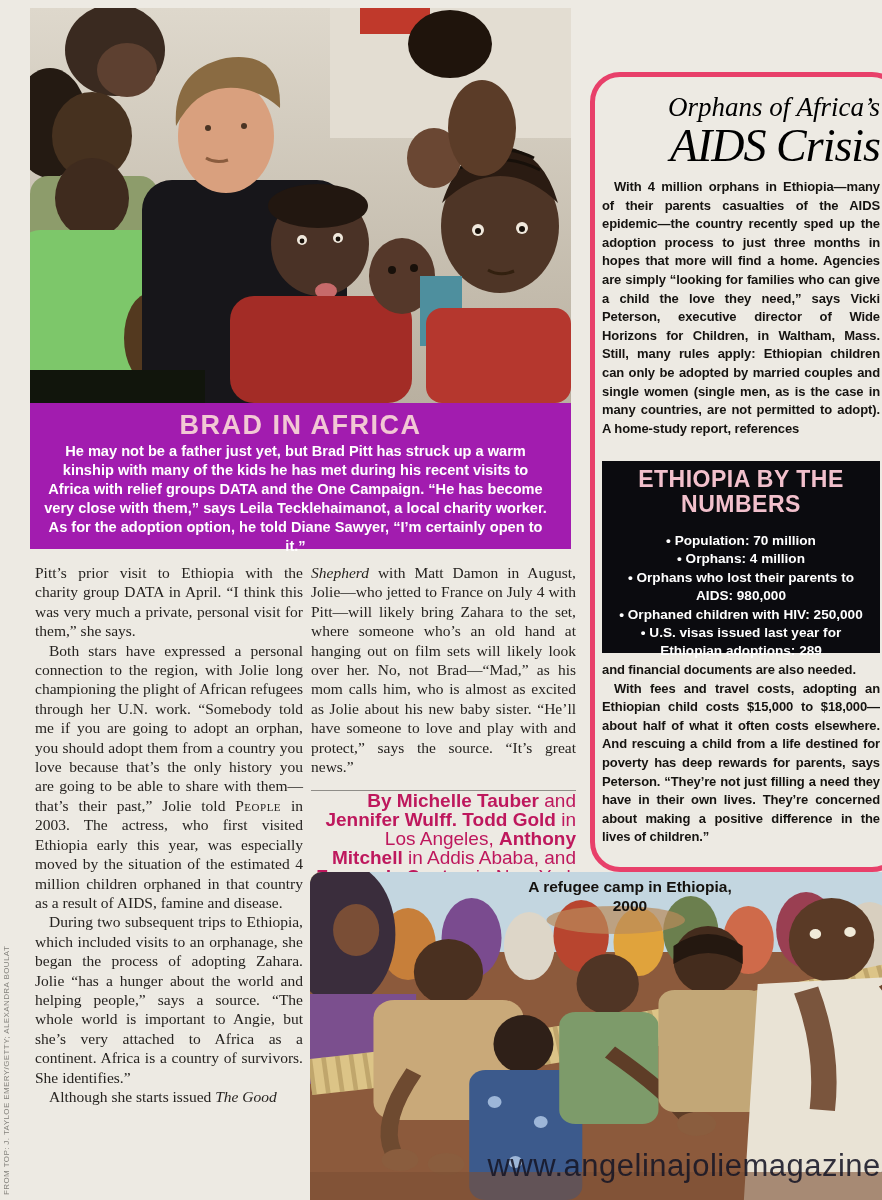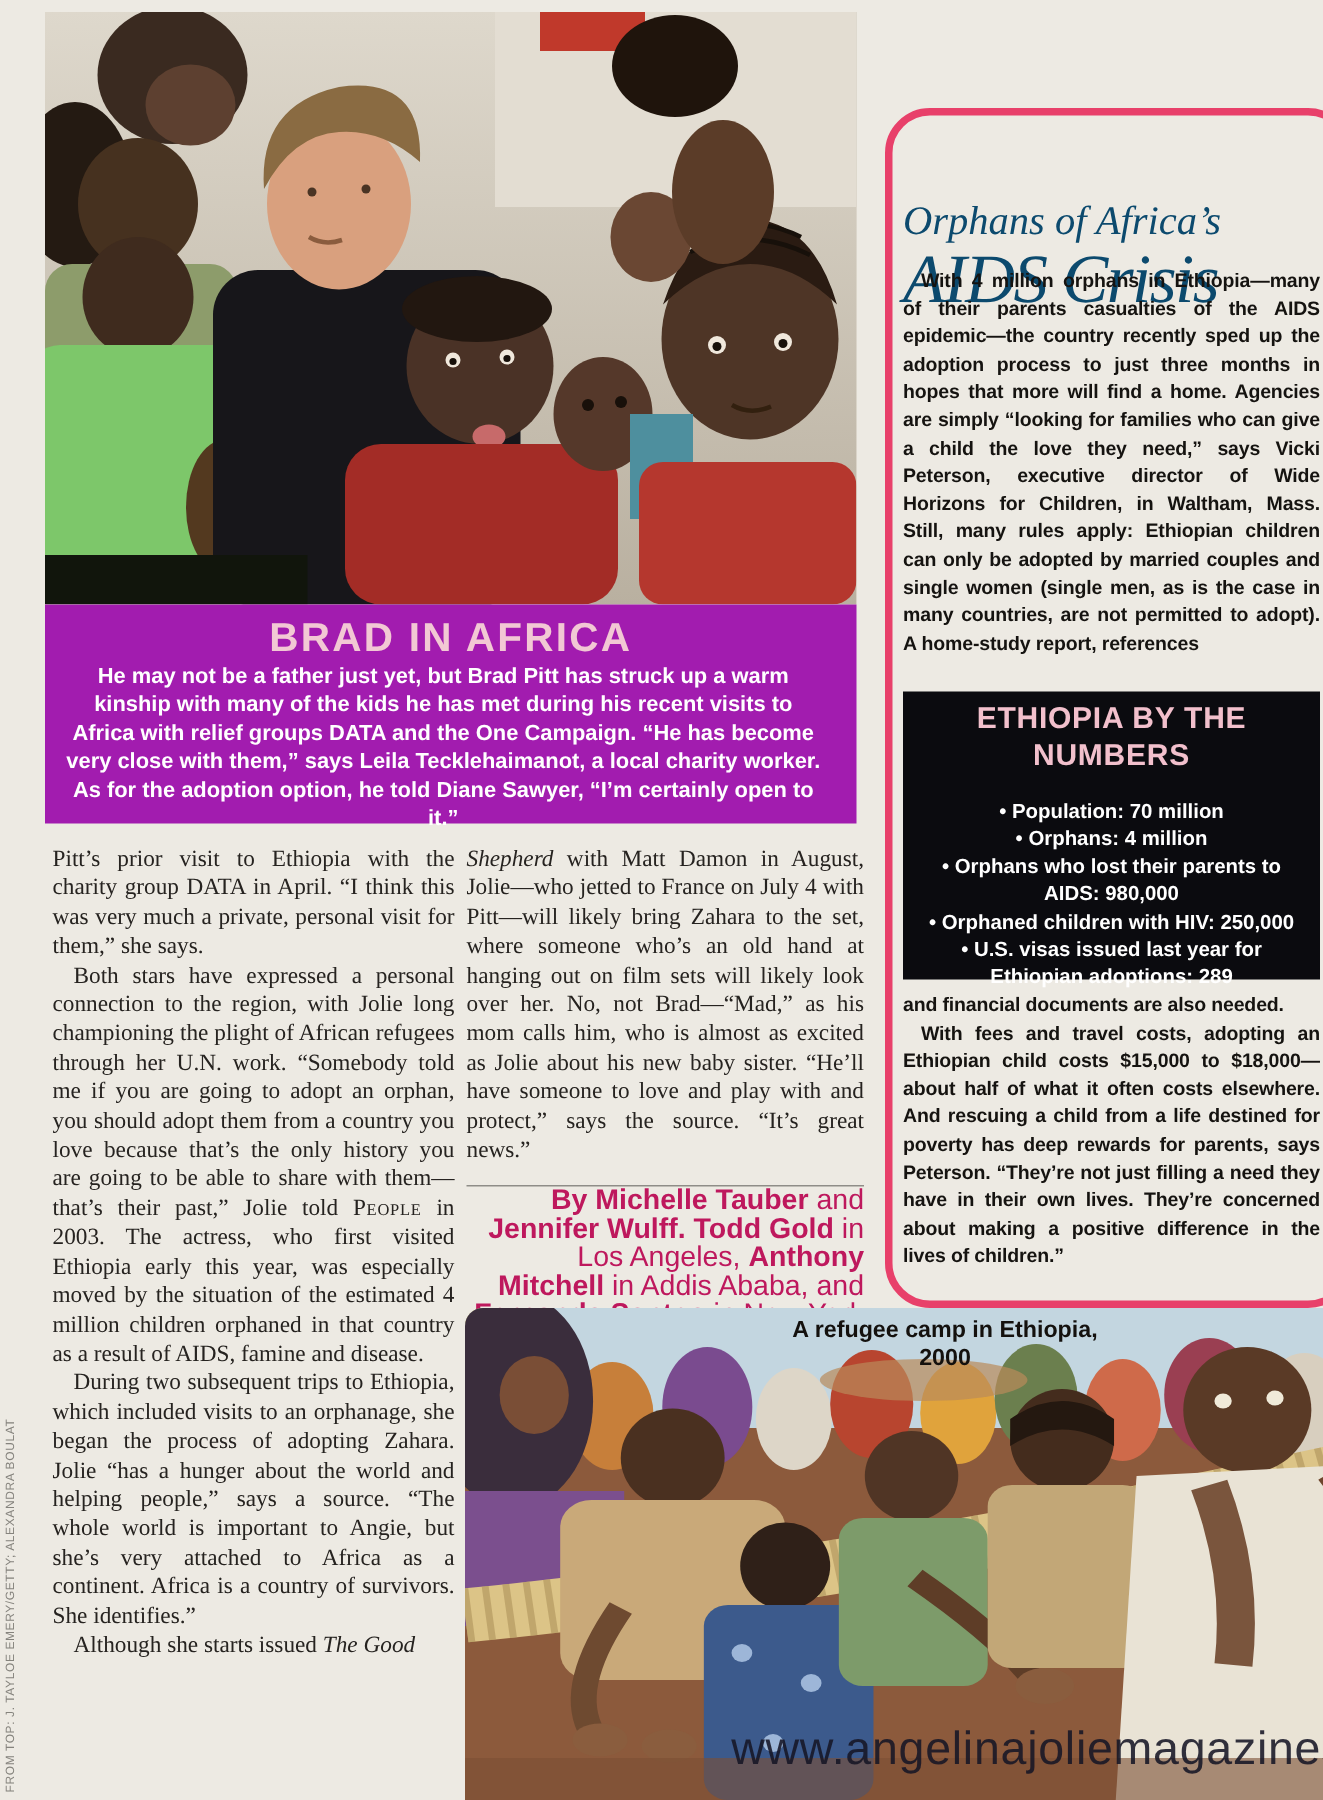--- a/index.html
+++ b/index.html
@@ -36,40 +36,40 @@
     margin-top:10px; font-family:"Liberation Sans", sans-serif;
     font-size:19px; line-height:19px; color:#be185d; text-align:right;
   }
   .byline b { font-weight:700; }
 
   
   .sidebar-frame {
     position:absolute; left:590px; top:72px; width:312px; height:800px;
     border:5px solid #e8406a; border-radius:30px; background:transparent;
   }
-  .sidebar-title { position:absolute; left:602px; top:92px; width:278px; text-align:left; color:#0c4a6e;margin-top:40px; }
+  .sidebar-title { position:absolute; left:602px; top:92px; width:278px; text-align:right; color:#000000; }
   .st1 { font-style:italic; font-size:27px; line-height:30px; }
   .st2 { font-style:italic; font-size:46px; line-height:48px; letter-spacing:-1px; }
   .sidebar-body {
     position:absolute; left:602px; width:278px;
     font-family:"Liberation Sans", sans-serif; font-weight:700;
     font-size:13px; line-height:18.6px; text-align:justify; color:#151310;
     letter-spacing:-0.1px;
   }
   .sb1 { top:178px; max-height:278px; overflow:hidden; }
   .sb1 p { text-indent:12px; }
   .sb2 { top:661px; max-height:205px; overflow:hidden; }
   .sb2 p.indent { text-indent:12px; }
 
   .numbers-box {
     position:absolute; left:602px; top:461px; width:278px; height:192px;
     background:#0b0b0f; color:#fff; text-align:center; padding-top:6px;
     font-family:"Liberation Sans", sans-serif;
   }
-  .numbers-title { font-size:20px; font-weight:800; line-height:25px; letter-spacing:0.5px; color:#f2c0cc; padding:0 18px; }
+  .numbers-title { font-size:23px; font-weight:800; line-height:25px; letter-spacing:0.5px; color:#f2c0cc; padding:0 18px; }
   .numbers-list { margin-top:15px; padding:0 8px; }
   .num-item { font-size:13.6px; font-weight:700; line-height:18.4px; }
   .num-item::before { content:"• "; }
 
   
   .bottom-photo {
     position:absolute; left:310px; top:872px; width:660px; height:328px;
     overflow:hidden; border-top-left-radius:12px; background:#eab308;
   }
   .bottom-photo svg { display:block; width:100%; height:100%; }

